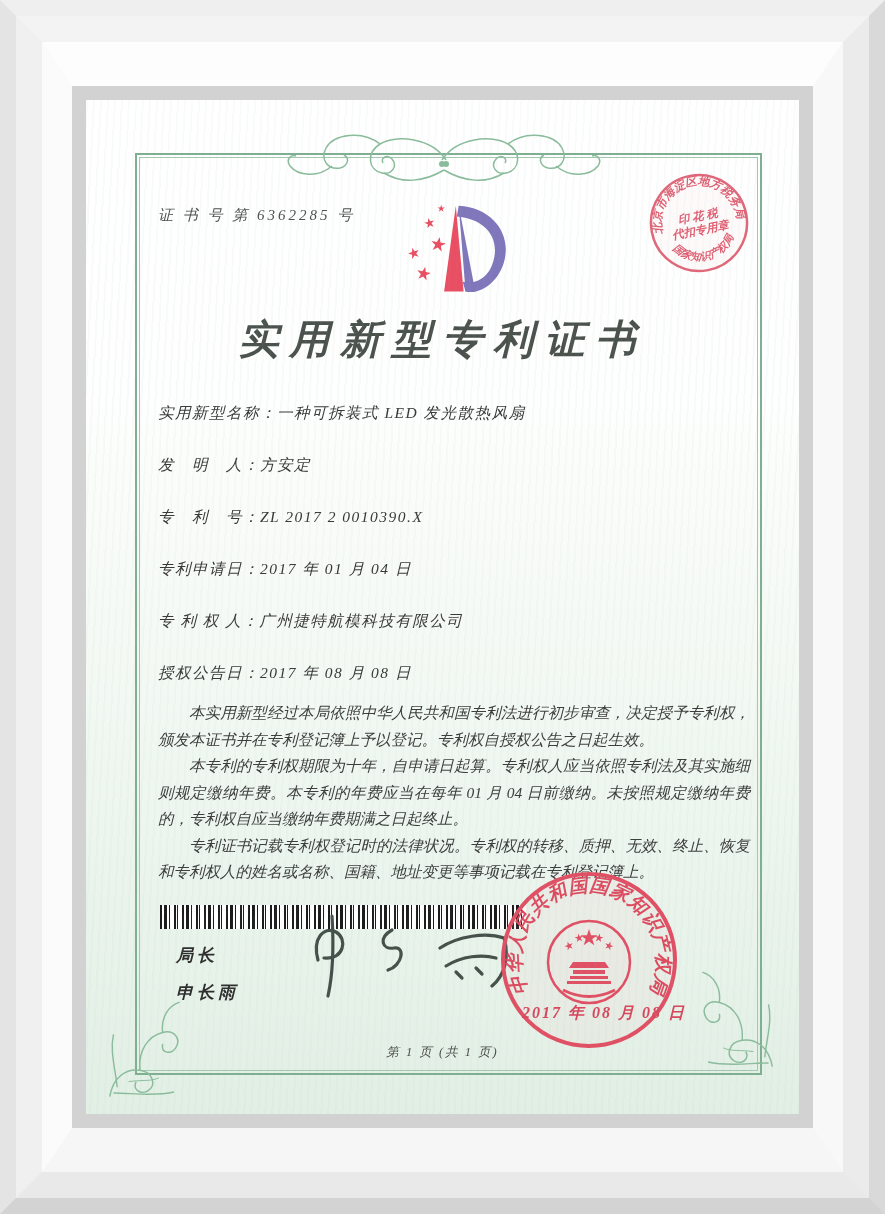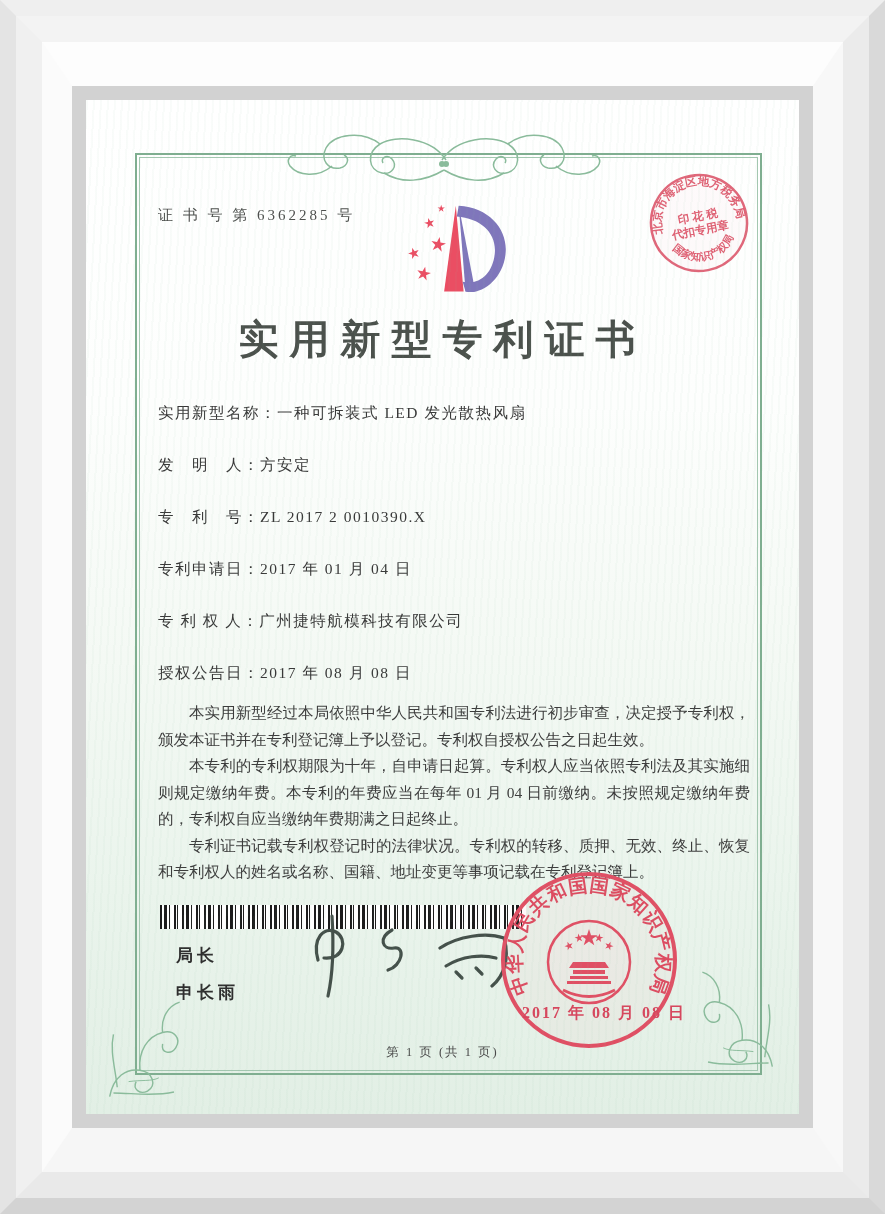--- a/index.html
+++ b/index.html
@@ -2,21 +2,21 @@
 <html><head>
 <meta charset="utf-8">
 <style>
   html,body{margin:0;padding:0;background:#ffffff;}
   *{box-sizing:border-box;}
   .scene{width:885px;height:1214px;position:relative;font-family:"Liberation Serif","DejaVu Serif",serif;}
   
   .frame-a{width:885px;height:1214px;border:16px solid;border-color:#efefef #d9d9d9 #d3d3d3 #e4e4e4;}
   .frame-b{width:100%;height:100%;border:26px solid;border-color:#f3f3f3 #ebebeb #e9e9e9 #f0f0f0;}
   .frame-c{width:100%;height:100%;border-style:solid;border-width:44px 30px;border-color:#fdfdfd #f8f8f8 #f6f6f6 #fbfbfb;}
-  .frame-d{width:100%;height:100%;border:14px solid #d2d2d2;}
+  .frame-d{width:100%;height:100%;border:14px solid #d2d2d2;font-style:italic;}
   
   .paper{position:relative;width:100%;height:100%;overflow:hidden;
     background:linear-gradient(180deg,#ffffff 0%,#fdfefd 30%,#f4f9f4 55%,#eaf4ec 78%,#e2efe5 100%);}
   .paper::after{content:"";position:absolute;inset:0;pointer-events:none;
     background:repeating-linear-gradient(93deg,rgba(140,190,160,0.05) 0 2px,transparent 2px 7px);}
   .gborder{position:absolute;left:49px;top:53px;right:37px;bottom:39px;border:2px solid #7fae90;}
   .gborder-inner{position:absolute;inset:2px;border:1px solid #a3c7b0;}
   .cert-no{position:absolute;left:72px;top:106px;font-size:15px;letter-spacing:3px;color:#4d4f4d;}
   .logo{position:absolute;left:298px;top:94px;}
   .tax-stamp{position:absolute;left:560px;top:70px;transform:rotate(-11deg);}

